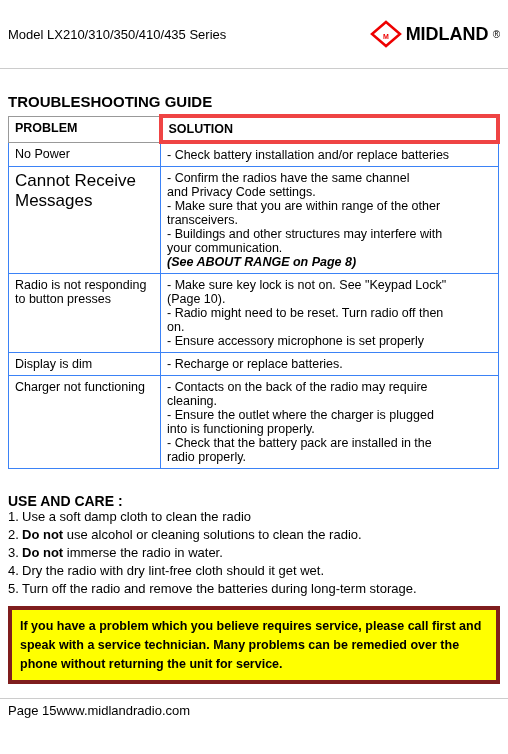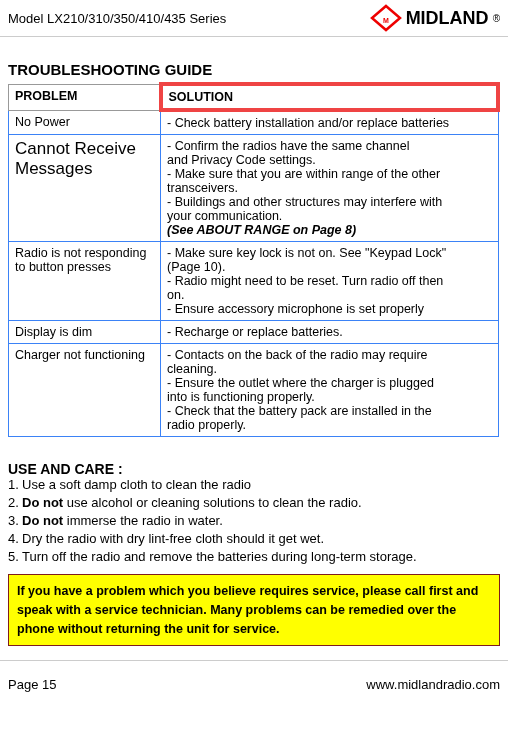--- a/index.html
+++ b/index.html
@@ -8,21 +8,21 @@
       min-height: 754px;
       font-family: Arial, Helvetica, sans-serif;
       font-size: 13px;
       background: #fff;
       color: #000;
     }
     .header {
       display: flex;
       justify-content: space-between;
       align-items: center;
-      padding: 4px 8px;
+      padding: 20px 8px;
       border-bottom: 1px solid #ccc;
     }
     .header-title {
       font-size: 13px;
       font-weight: normal;
     }
     .logo-area {
       display: flex;
       align-items: center;
       gap: 4px;
@@ -73,31 +73,30 @@
       margin-bottom: 3px;
       padding-left: 14px;
       position: relative;
     }
     .use-care-list li .list-num {
       position: absolute;
       left: 0;
     }
     .warning-box {
       background: #ffff00;
-      border: 1px solid #7f1d1d;
+      border: 4px solid #7f1d1d;
       padding: 7px 8px;
       font-size: 12.5px;
       margin-bottom: 8px;
       line-height: 1.5;
     }
     .footer {
       display: flex;
-      justify-content: space-between;
       align-items: center;
-      padding: 16px 8px;
+      padding: 4px 8px;
       border-top: 1px solid #ccc;
       font-size: 13px;
     }
   </style>
 </head>
 <body>
 
 <div class="header">
   <span class="header-title">Model LX210/310/350/410/435 Series</span>
   <div class="logo-area">

